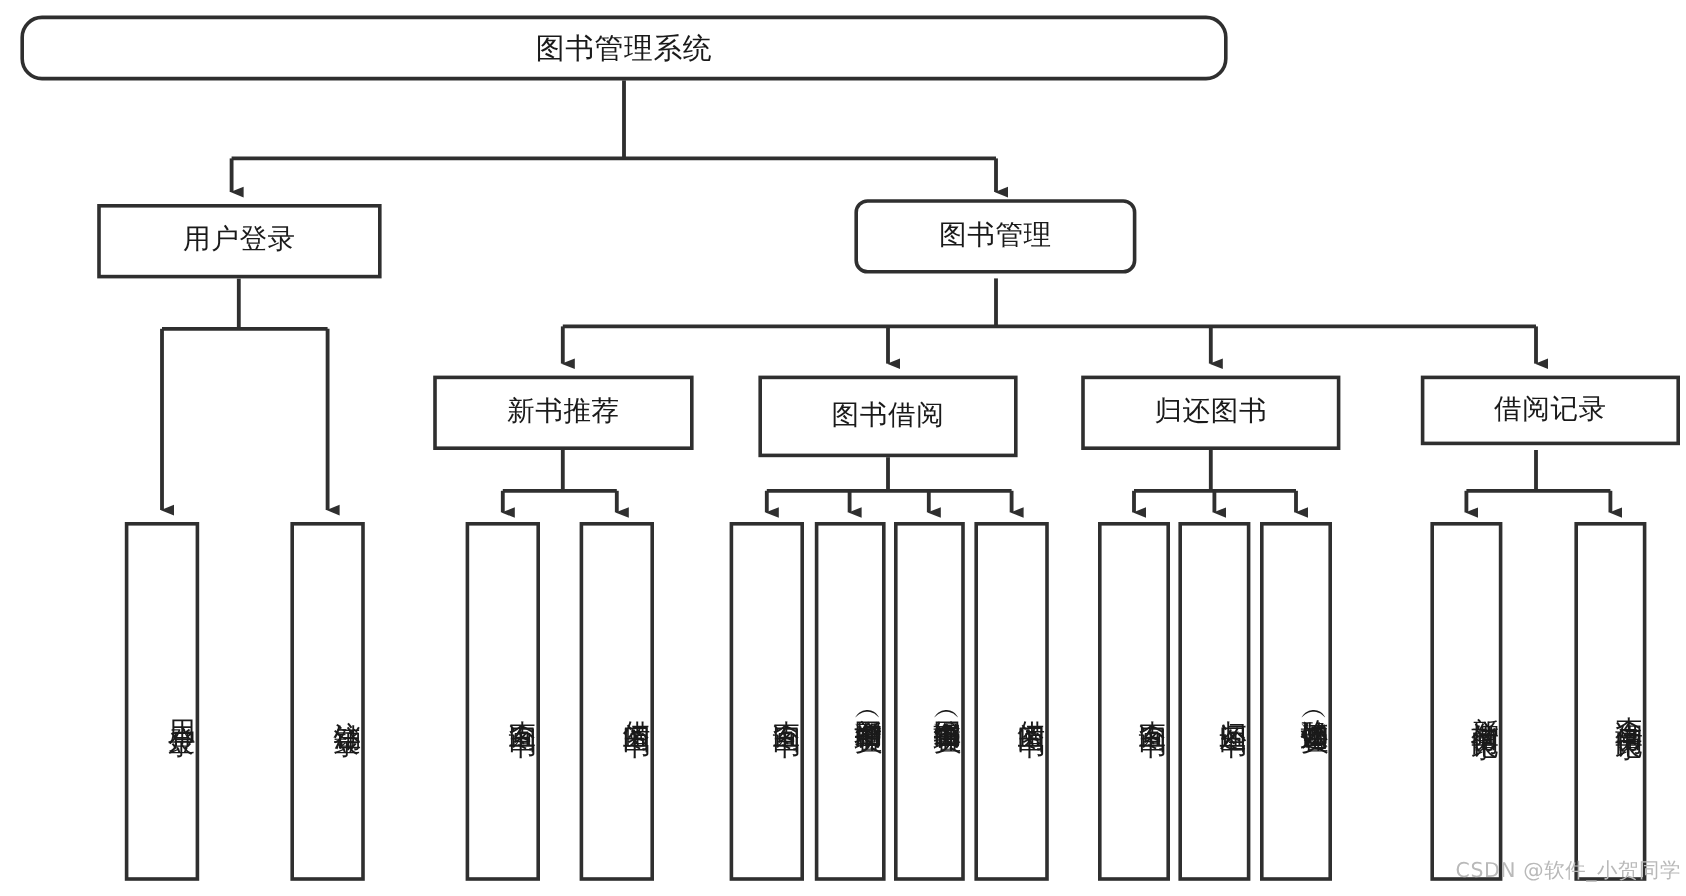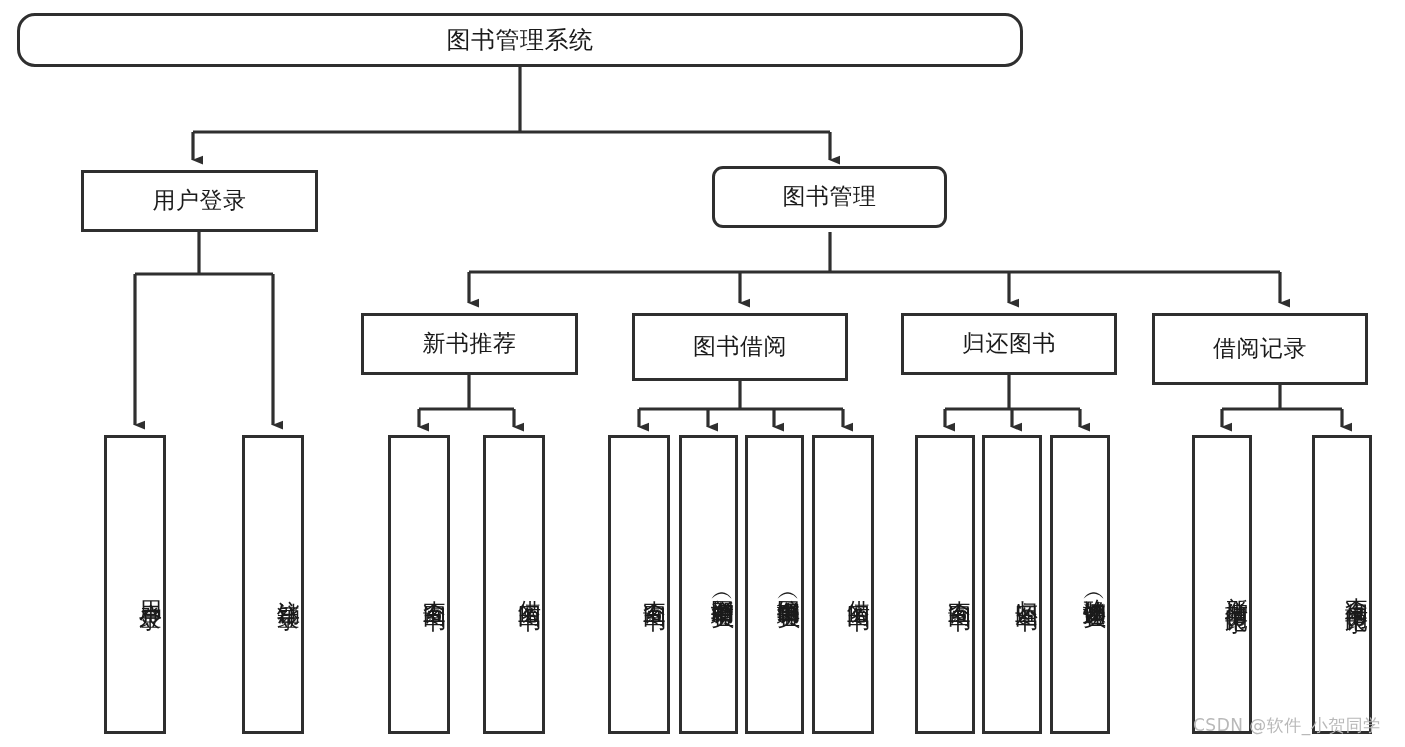--- a/index.html
+++ b/index.html
@@ -60,20 +60,21 @@
     letter-spacing: 1px;
   }
   .watermark {
     position: absolute;
     left: 1193px;
     top: 714px;
     font-size: 17px;
     color: #b9b9b9;
     white-space: nowrap;
     letter-spacing: 0.5px;
+    padding-left: 20px;
   }
 </style>
 </head>
 <body>
 
 <div id="diagram-root">
 
   <svg id="edge-layer" viewBox="0 0 1405 747" xmlns="http://www.w3.org/2000/svg">
     <defs>
       <marker id="arrowhead" markerWidth="10" markerHeight="11" refX="4.6" refY="10" orient="auto" markerUnits="userSpaceOnUse">
@@ -125,21 +126,21 @@
   </svg>
 
   <div class="node node-h node-root" style="left: 17px; top: 13px; width: 1006px; height: 54px; border-radius: 18px;">图书管理系统</div>
 
   <div class="node node-h" style="left: 81px; top: 170px; width: 237px; height: 62px;">用户登录</div>
   <div class="node node-h" style="left: 712px; top: 166px; width: 235px; height: 62px; border-radius: 11px;">图书管理</div>
 
   <div class="node node-h" style="left: 361px; top: 313px; width: 217px; height: 62px; text-align: center;">新书推荐</div>
   <div class="node node-h" style="left: 632px; top: 313px; width: 216px; height: 68px;">图书借阅</div>
   <div class="node node-h" style="left: 901px; top: 313px; width: 216px; height: 62px;">归还图书</div>
-  <div class="node node-h" style="left: 1152px; top: 313px; width: 216px; height: 72px;">借阅记录</div>
+  <div class="node node-h" style="left: 1184px; top: 313px; width: 216px; height: 58px;">借阅记录</div>
 
   <div class="node node-v" style="left: 104px; top: 435px; width: 62px; height: 299px;">用户登录</div>
   <div class="node node-v" style="left: 242px; top: 435px; width: 62px; height: 299px;">注销登录</div>
   <div class="node node-v" style="left: 388px; top: 435px; width: 62px; height: 299px;">查询图书</div>
   <div class="node node-v" style="left: 483px; top: 435px; width: 62px; height: 299px;">借阅图书</div>
   <div class="node node-v" style="left: 608px; top: 435px; width: 62px; height: 299px;">查询图书</div>
   <div class="node node-v tall-text" style="left: 679px; top: 435px; width: 59px; height: 299px;">新增图书（管理员）</div>
   <div class="node node-v tall-text" style="left: 745px; top: 435px; width: 59px; height: 299px;">编辑图书（管理员）</div>
   <div class="node node-v" style="left: 812px; top: 435px; width: 62px; height: 299px;">借阅图书</div>
   <div class="node node-v" style="left: 915px; top: 435px; width: 60px; height: 299px;">查询图书</div>

